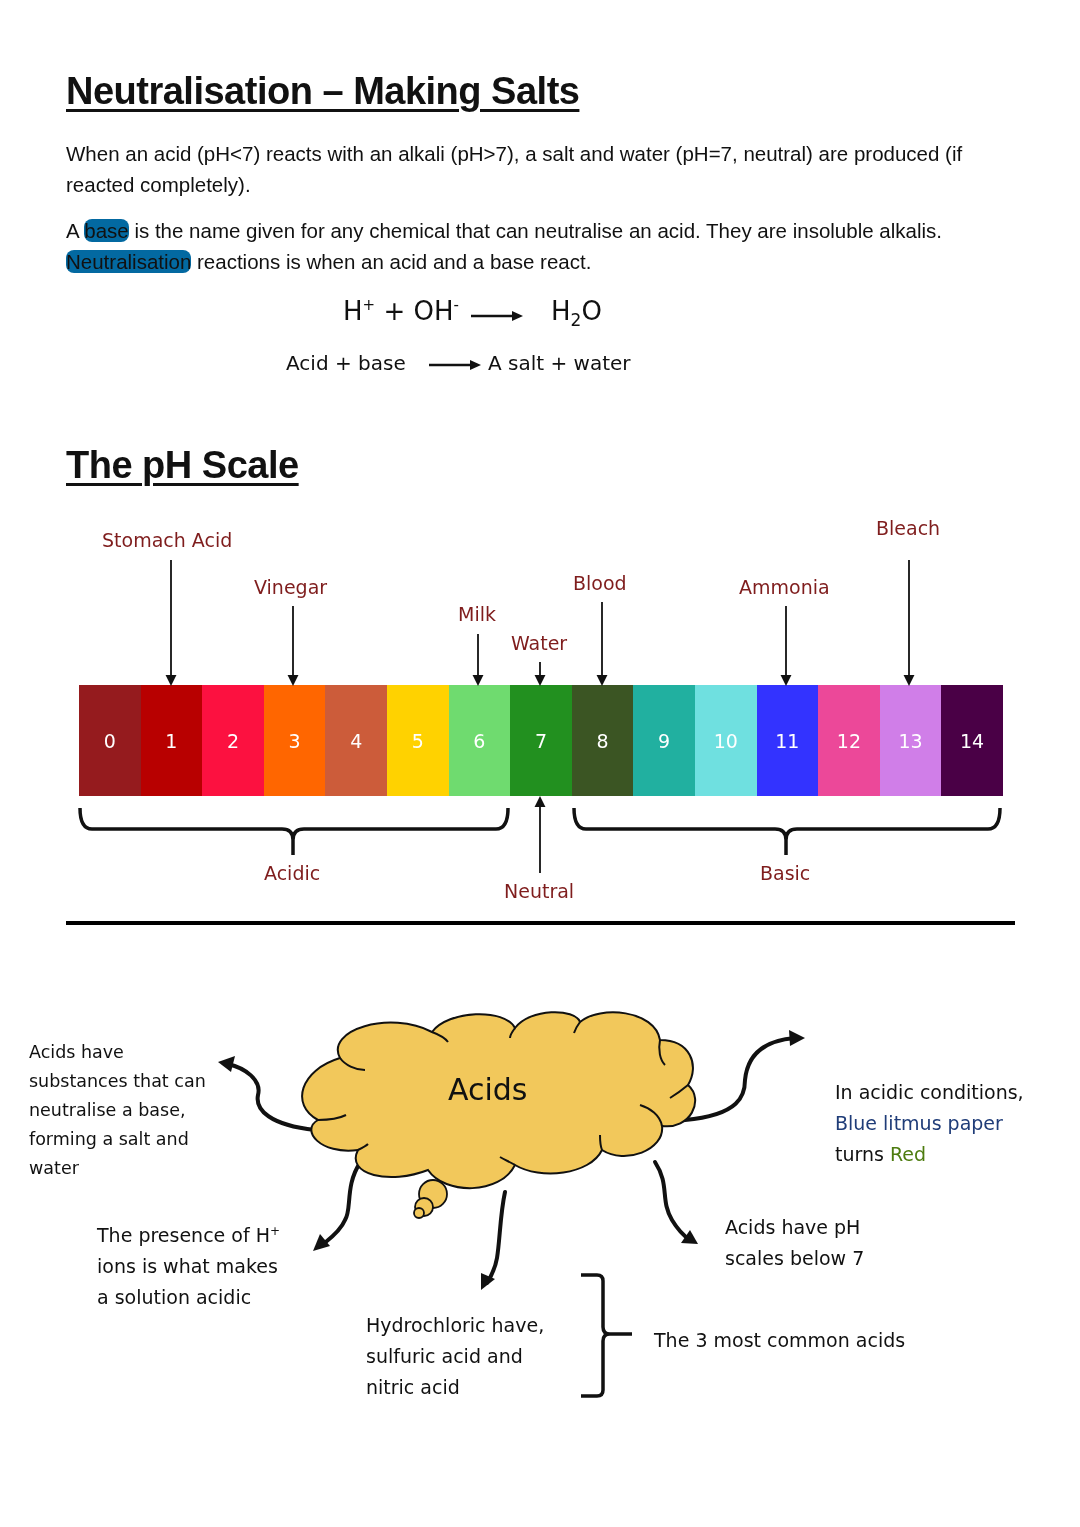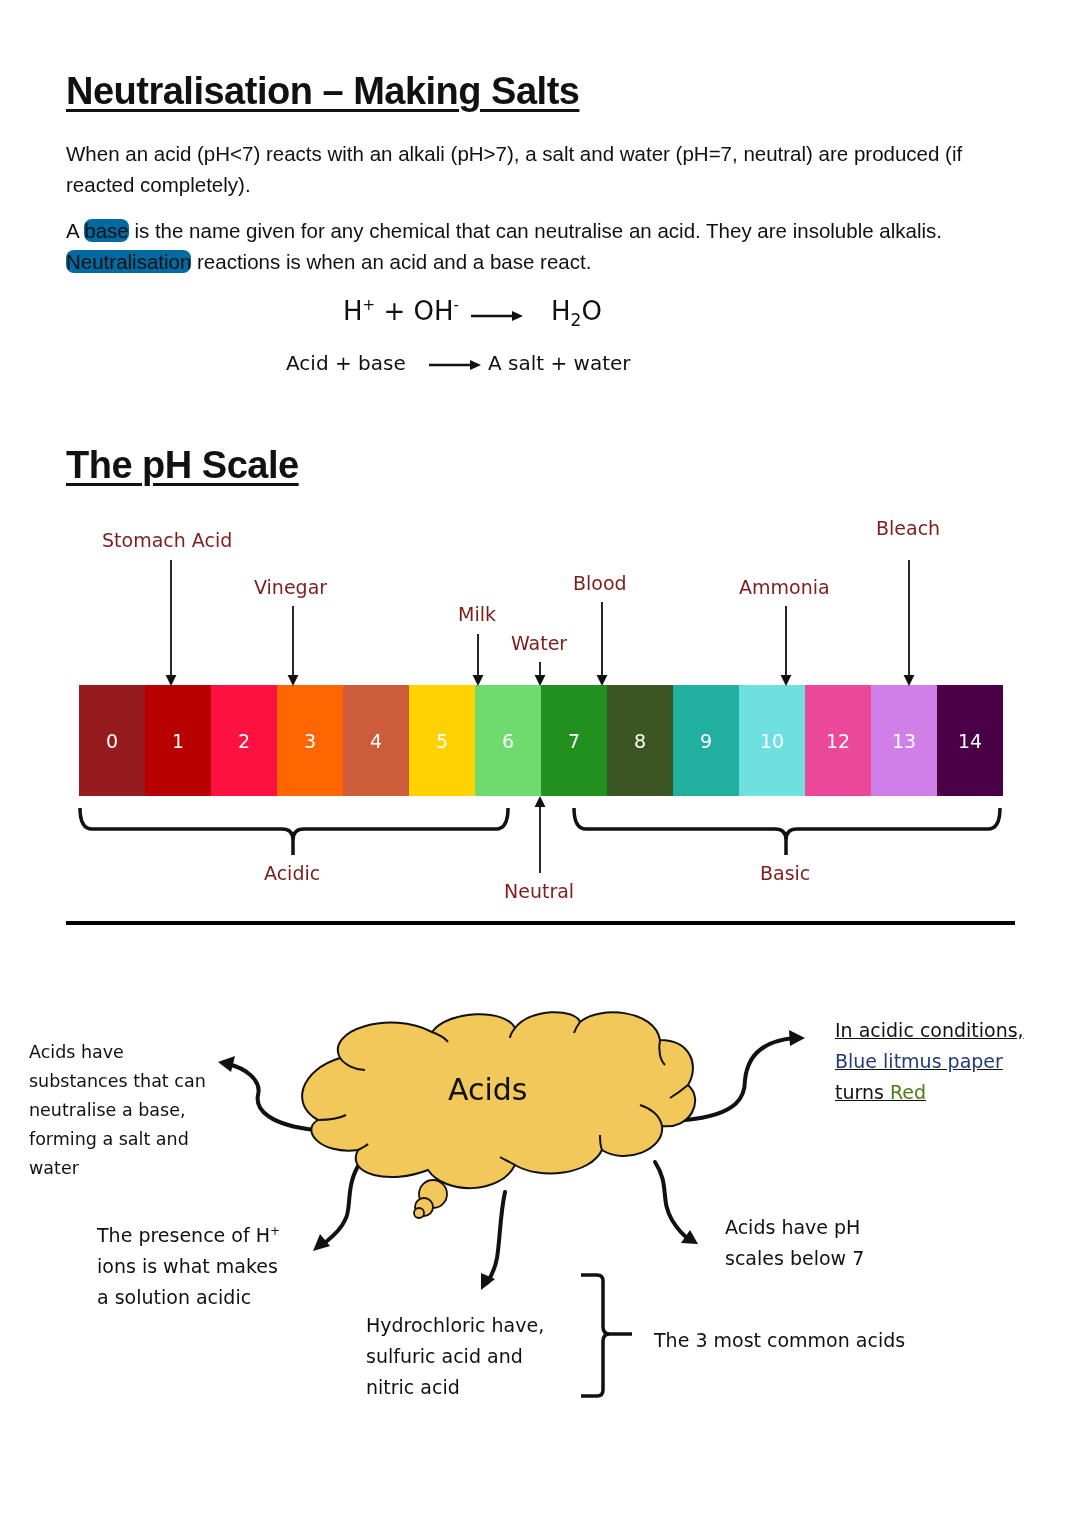--- a/index.html
+++ b/index.html
@@ -89,20 +89,23 @@
       <span>7</span>
     </div>
   <div class="cell" style="background: rgb(59, 85, 35);">
       <span>8</span>
     </div>
   <div class="cell" style="background: rgb(33, 176, 160);">
       <span>9</span>
     </div>
   <div class="cell" style="background: rgb(111, 224, 224);">
       <span>10</span>
+    </div>
+  <div class="cell" style="background: rgb(51, 51, 255);">
+      <span>11</span>
     </div>
   <div class="cell" style="background: #ec4899;">
       <span>12</span>
     </div>
   <div class="cell" style="background: rgb(208, 126, 232);">
       <span>13</span>
     </div>
   <div class="cell" style="background: rgb(74, 0, 70);">
       <span>14</span>
     </div>
@@ -199,21 +202,21 @@
 <div class="abs" style="left:448px; top:1072px; font-family:'DejaVu Sans', sans-serif; font-size:30px; color:#111;">Acids</div>
 
 <div class="abs note-s" style="left:29px; top:1038px;">
   <div>Acids have</div>
   <div>substances that can</div>
   <div>neutralise a base,</div>
   <div>forming a salt and</div>
   <div>water</div>
 </div>
 
-<div class="abs note" style="left:835px; top:1015px; white-space:nowrap;text-decoration:underline;">
+<div class="abs note" style="left:835px; top:1077px; white-space:nowrap;">
   <div>In acidic conditions,</div>
   <div class="blue">Blue litmus paper</div>
   <div><span>turns </span><span class="red">Red</span></div>
 </div>
 
 <div class="abs note" style="left:97px; top:1216px; white-space:nowrap;">
   <div><span>The presence of H</span><sup style="font-size:12px;">+</sup></div>
   <div>ions is what makes</div>
   <div>a solution acidic</div>
 </div>

